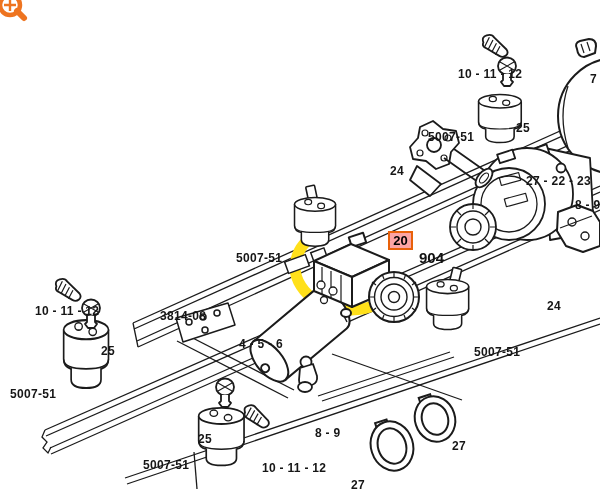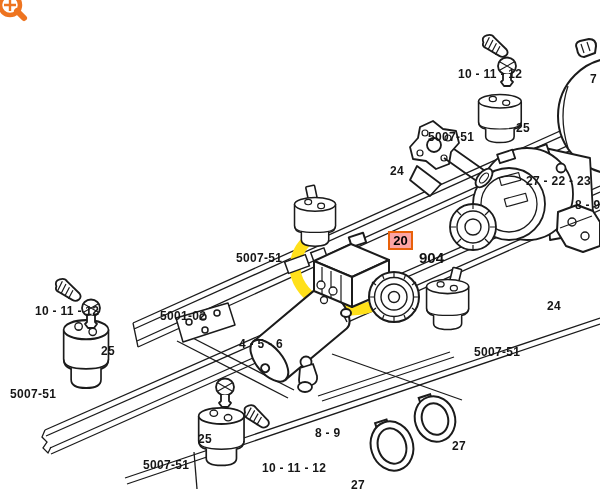--- a/index.html
+++ b/index.html
@@ -209,21 +209,21 @@
   <div id="labels-layer">
       <div class="part-label" style="left: 458px; top: 20px;">10 - 11 - 12</div>
       <div class="part-label" style="left: 516px; top: 74px;">25</div>
       <div class="part-label" style="left: 428px; top: 83px;">5007-51</div>
       <div class="part-label" style="left: 590px; top: 25px;">7</div>
       <div class="part-label" style="left: 526px; top: 127px;">27 - 22 - 23</div>
       <div class="part-label" style="left: 575px; top: 151px;">8 - 9</div>
       <div class="part-label" style="left: 390px; top: 117px;">24</div>
       <div class="part-label" style="left: 236px; top: 204px;">5007-51</div>
       <div class="part-label" style="left: 35px; top: 257px;">10 - 11 - 12</div>
-      <div class="part-label" style="left: 160px; top: 262px;">5001-02</div>
+      <div class="part-label" style="left: 160px; top: 262px;">3814-08</div>
       <div class="part-label" style="left: 101px; top: 297px;">25</div>
       <div class="part-label" style="left: 10px; top: 340px;">5007-51</div>
       <div class="part-label" style="left: 239px; top: 290px;">4 - 5 - 6</div>
       <div class="part-label" style="left: 198px; top: 385px;">25</div>
       <div class="part-label" style="left: 143px; top: 411px;">5007-51</div>
       <div class="part-label" style="left: 262px; top: 414px;">10 - 11 - 12</div>
       <div class="part-label" style="left: 315px; top: 379px;">8 - 9</div>
       <div class="part-label" style="left: 351px; top: 431px;">27</div>
       <div class="part-label" style="left: 452px; top: 392px;">27</div>
       <div class="part-label" style="left: 474px; top: 298px;">5007-51</div>

